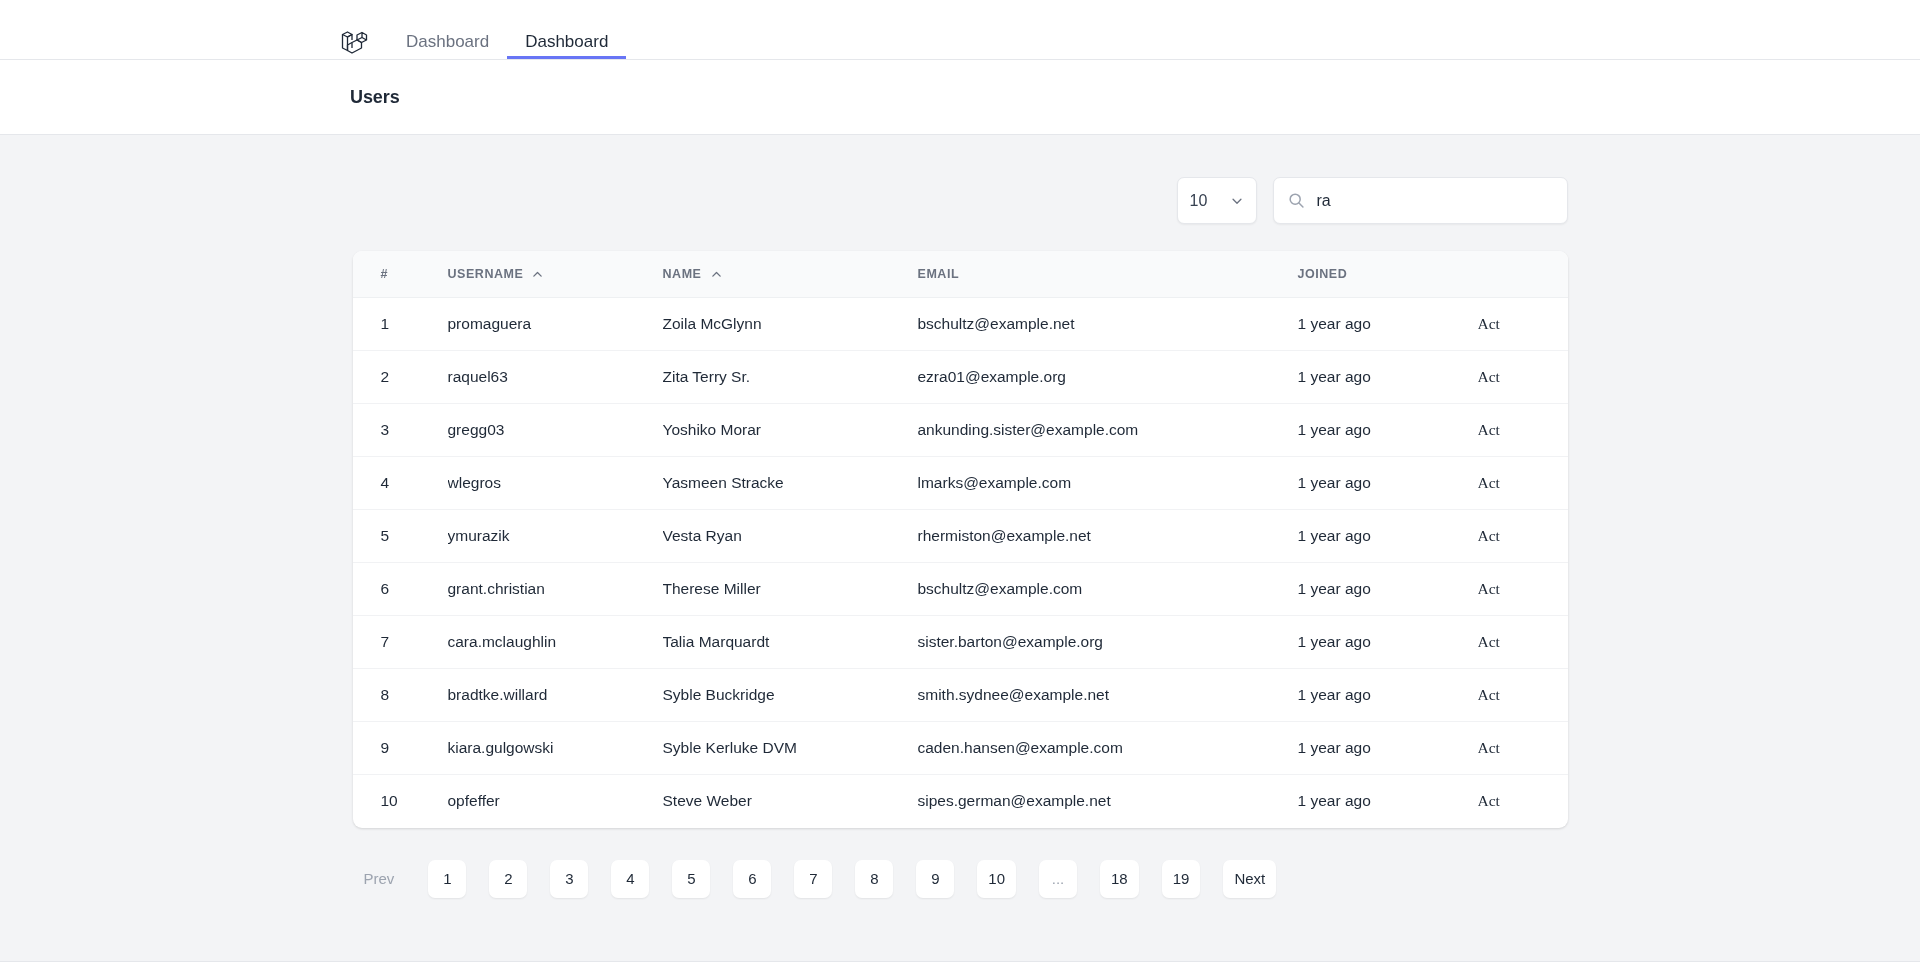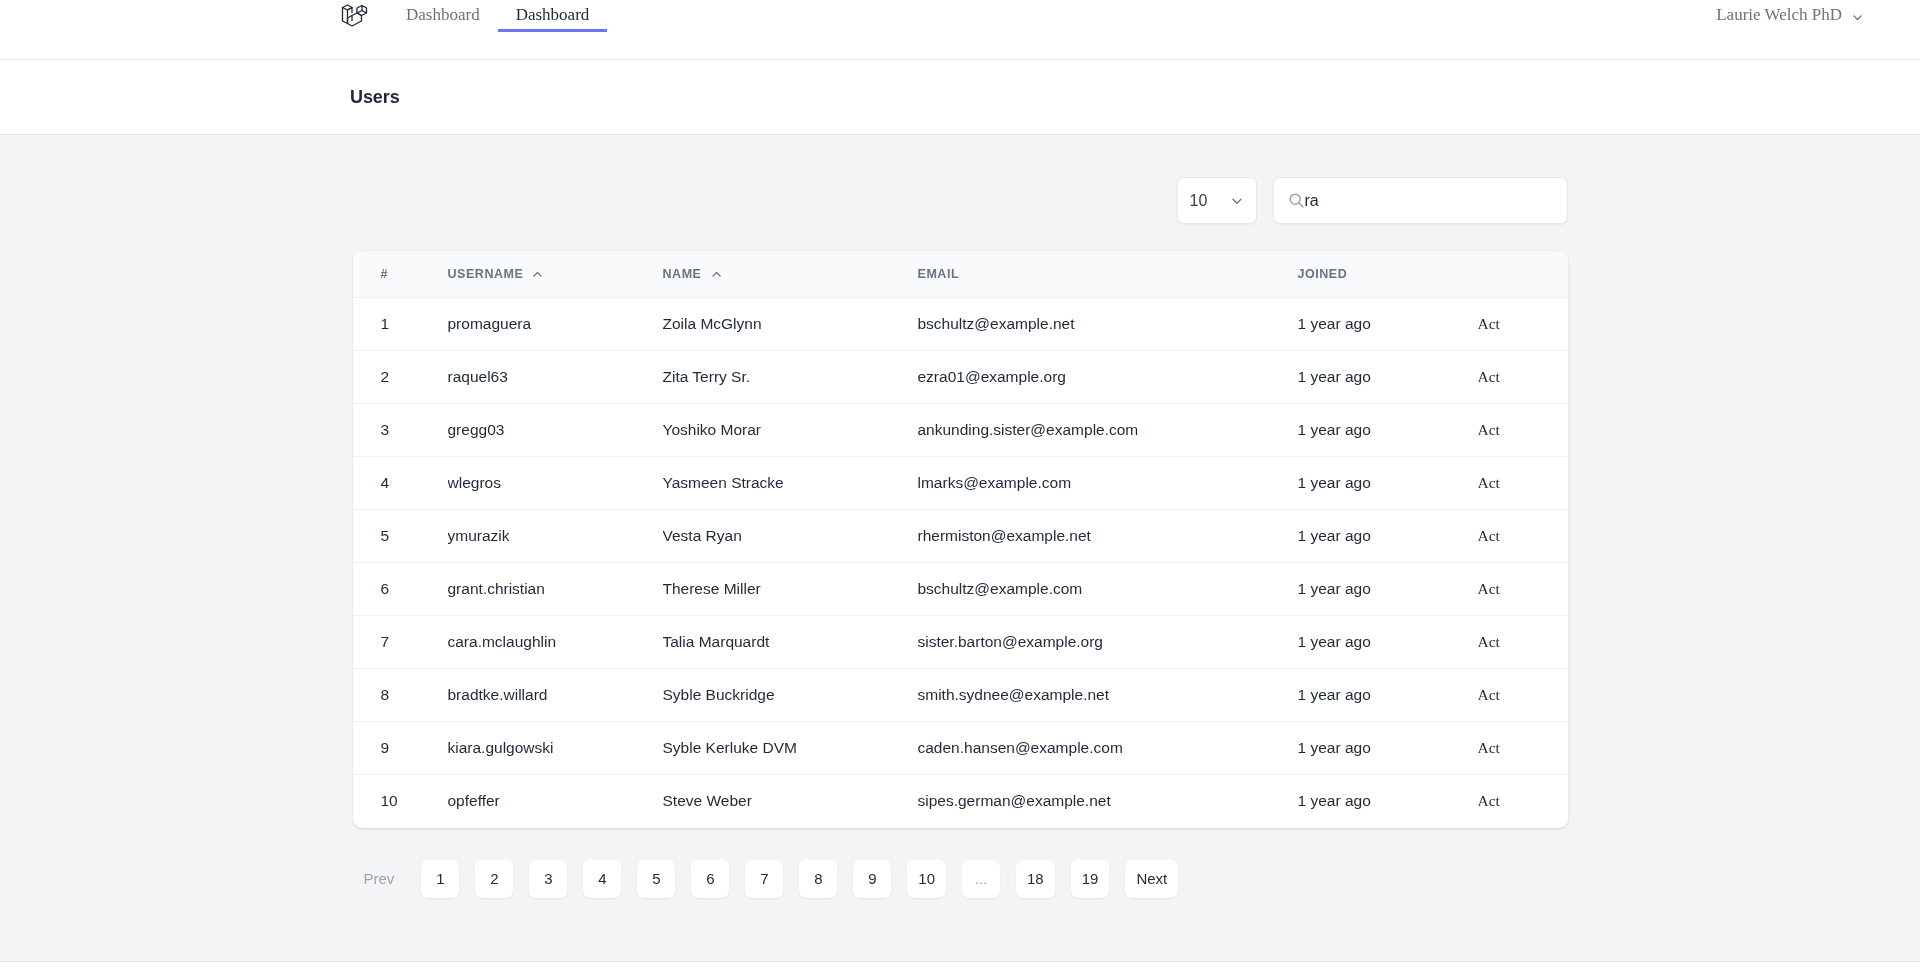--- a/index.html
+++ b/index.html
@@ -17,23 +17,22 @@
     color: #1f2937;
     -webkit-font-smoothing: antialiased;
   }
 
   
   .navbar {
     height: 60px;
     background: #ffffff;
     border-bottom: 1px solid #e5e7eb;
     display: flex;
-    align-items: flex-start;
+    align-items: flex-end;
     padding: 0 0 0 0;
-    font-family: Liberation Serif, serif;
   }
   .nav-inner {
     width: 100%;
     display: flex;
     align-items: stretch;
     padding-left: 340px;
     padding-right: 56px;
   }
   .brand {
     display: flex;
@@ -136,20 +135,21 @@
     position: relative;
     width: 295px;
     height: 47px;
     background: #ffffff;
     border: 1px solid #e5e7eb;
     border-radius: 7px;
     box-shadow: 0 1px 2px rgba(0,0,0,0.05);
     display: flex;
     align-items: center;
     padding: 0 14px;
+    gap: 12px;
   }
   .search-icon { width: 17px; height: 17px; color: #9ca3af; flex: 0 0 auto; }
   .search-input {
     flex: 1;
     border: 0;
     outline: none;
     font-family: inherit;
     font-size: 16px;
     color: #1f2937;
     background: transparent;
@@ -201,21 +201,21 @@
   .c-name  { width: 255px; }
   .c-email { width: 380px; }
   .c-join  { width: 180px; }
   .c-act   { width: 92px; }
 
   .act-link { color: #1f2937; cursor: pointer; font-family: Liberation Serif, serif; }
 
   
   .pagination {
     display: flex;
-    gap: 16px;
+    gap: 23px;
     margin-top: 32px;
     padding-bottom: 40px;
   }
   .page-btn {
     min-width: 38px;
     height: 38px;
     padding: 0 11px;
     border-radius: 7px;
     background: #ffffff;
     box-shadow: 0 1px 2px rgba(0,0,0,0.07);
@@ -266,28 +266,20 @@
       </span>
     </a>
 
     <div class="nav-links">
       <a class="nav-link">Dashboard</a>
       <a class="nav-link active">Dashboard</a>
     </div>
 
     <div class="nav-spacer"></div>
 
-    <div class="user-menu">
-      <span>Laurie Welch PhD</span>
-      <span class="chev">
-        <svg viewBox="0 0 16 16" width="13" height="13" fill="none" stroke="#6b7280" stroke-width="1.6" stroke-linecap="round" stroke-linejoin="round">
-          <path d="M3.5 6 L8 10.5 L12.5 6"></path>
-        </svg>
-      </span>
-    </div>
   </div>
 </div>
 
 <div class="page-header">
   <h1 class="page-title">Users</h1>
 </div>
 
 <div class="content">
   <div class="container">
 

